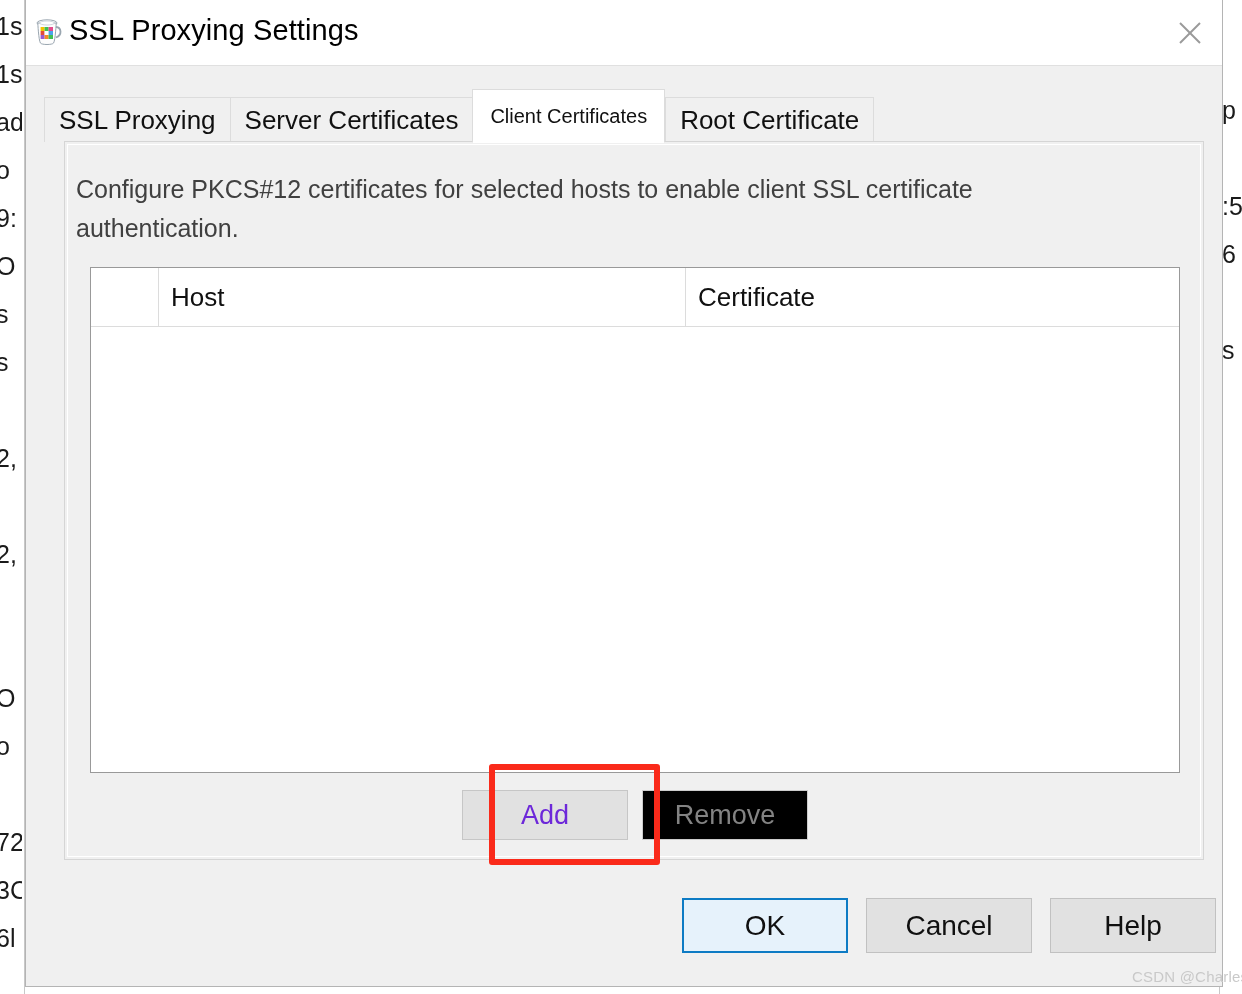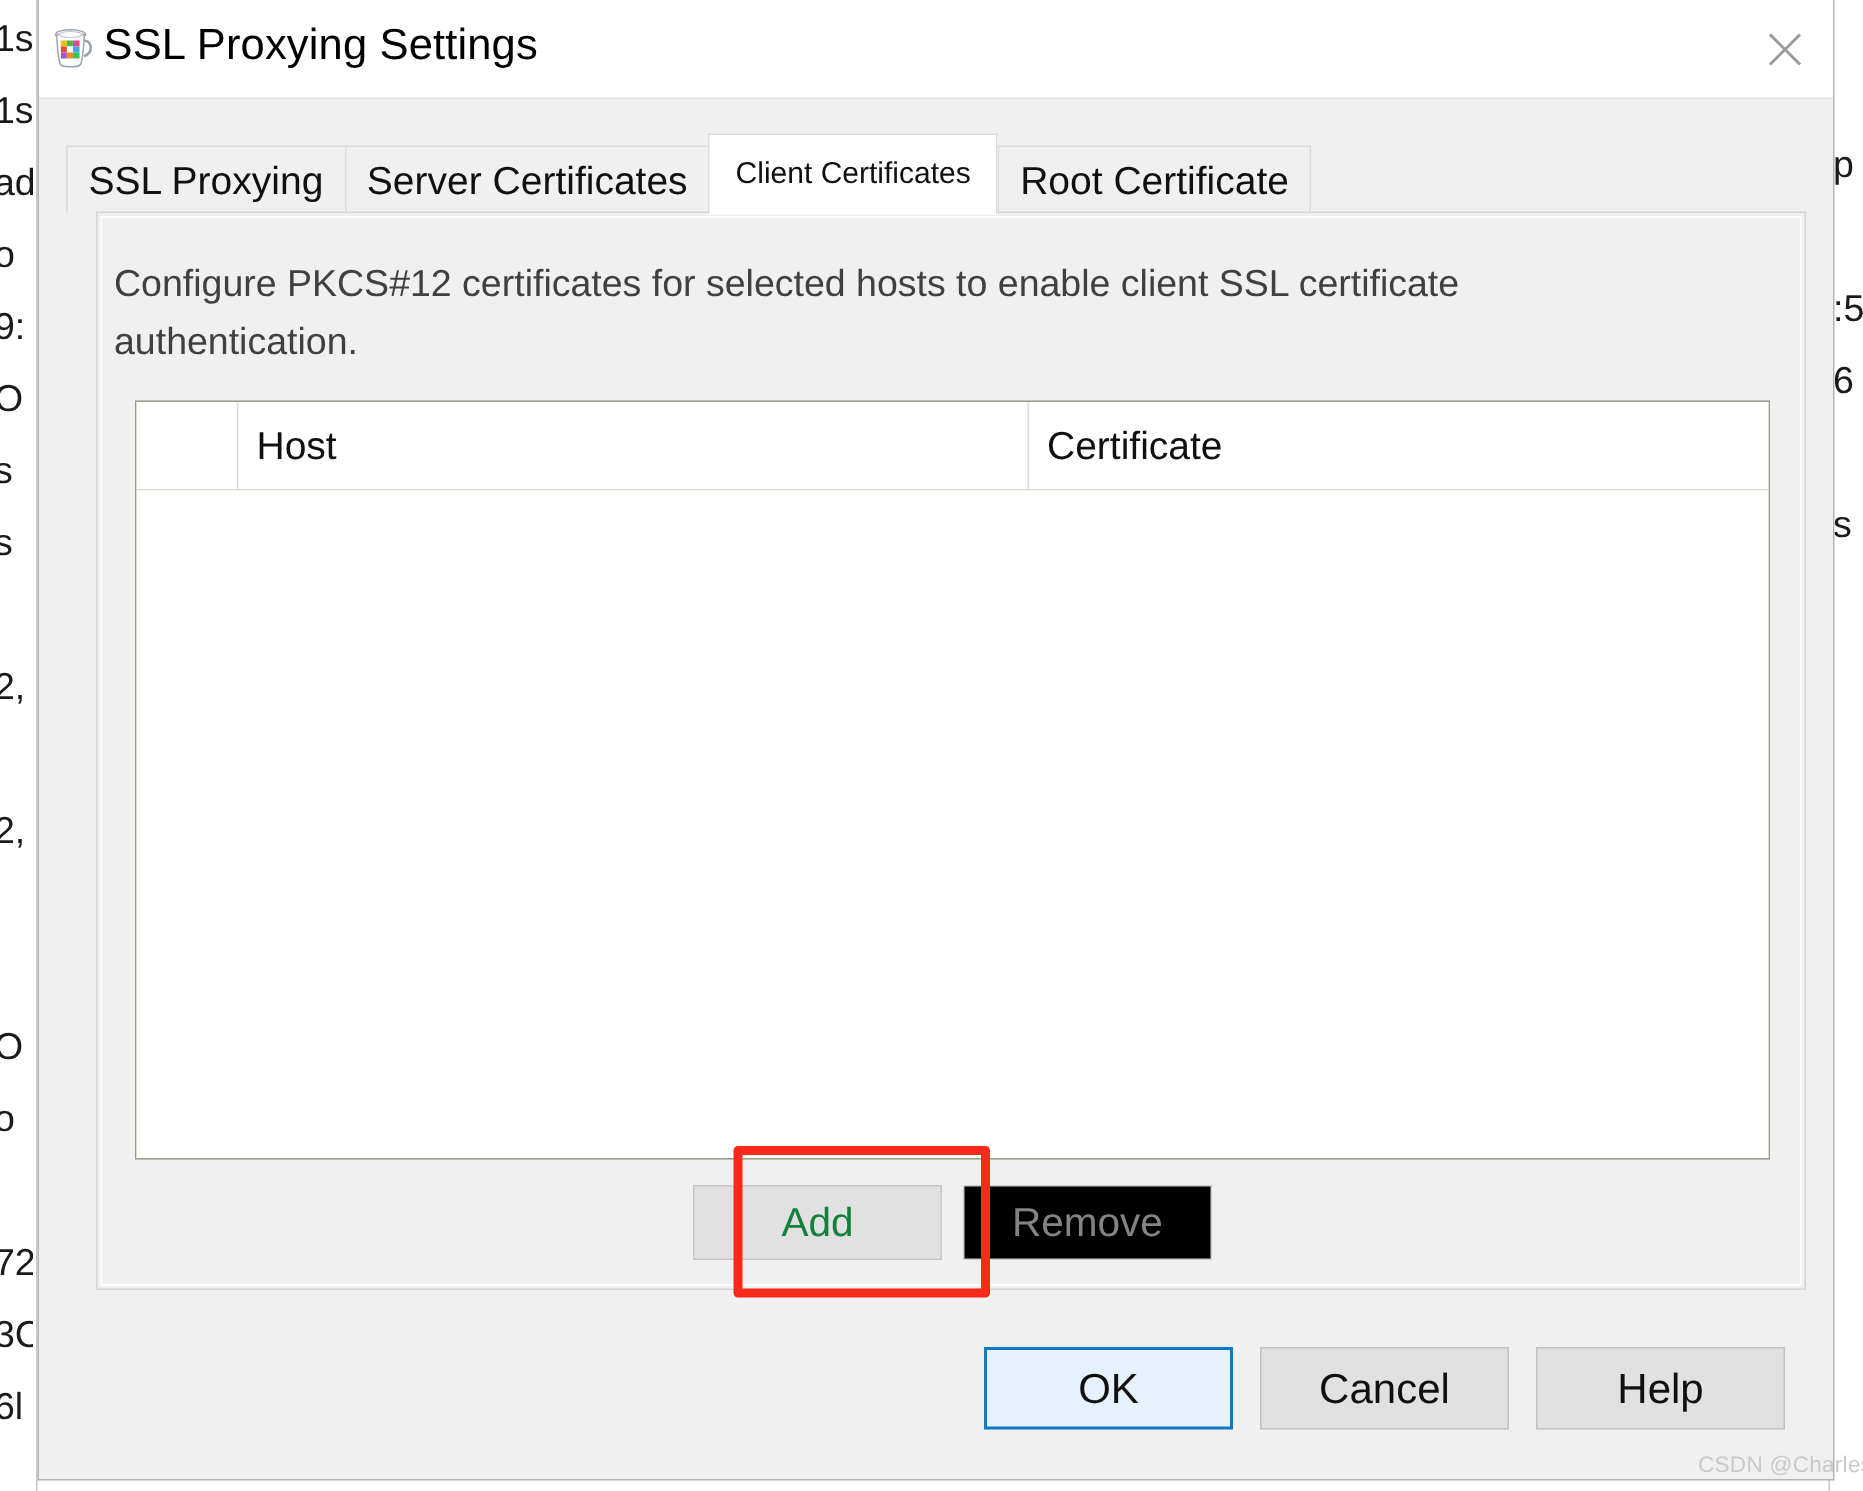--- a/index.html
+++ b/index.html
@@ -241,21 +241,21 @@
     box-sizing: border-box;
     width: 166px;
     height: 50px;
     font-size: 27px;
     font-family: "Liberation Sans", sans-serif;
     display: flex;
     align-items: center;
     justify-content: center;
     background: #e1e1e1;
     border: 1px solid #c6c6c6;
-    color: #15803d;
+    color: #6d28d9;
     cursor: pointer;
     white-space: nowrap;
   }
   .list-btn.disabled {
     background: #000000;
     border-color: #cccccc;
     color: #838383;
     cursor: default;
   }
 
@@ -276,21 +276,21 @@
   
   #footer-buttons {
     position: absolute;
     left: 0;
     top: 898px;
     width: 1196px;
     height: 60px;
     display: flex;
     justify-content: flex-end;
     align-items: flex-start;
-    padding-right: 32px;
+    padding-right: 6px;
     box-sizing: border-box;
     gap: 18px;
   }
   .footer-btn {
     box-sizing: border-box;
     width: 166px;
     height: 55px;
     font-size: 28px;
     font-family: "Liberation Sans", sans-serif;
     display: flex;

